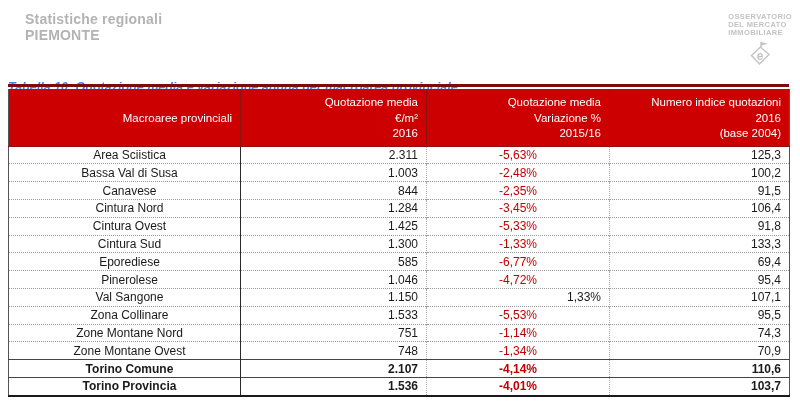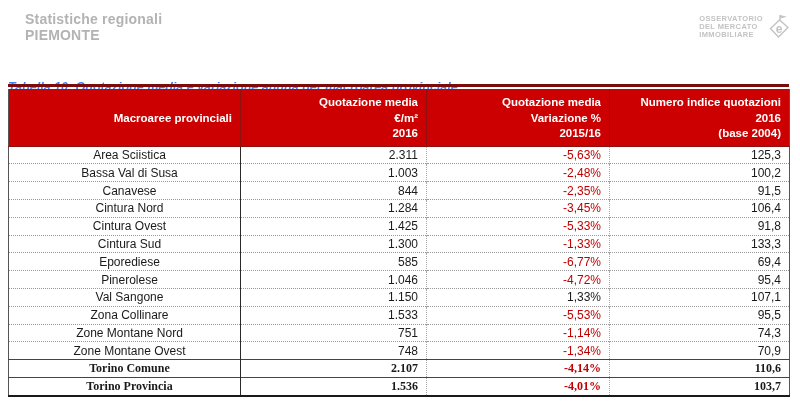--- a/index.html
+++ b/index.html
@@ -11,21 +11,21 @@
     overflow:hidden;
   }
 
   
   .doc-header { position:absolute; top:11px; left:18px;margin-left:7px; }
   .doc-title-line {
     font-weight:bold; font-size:14px; line-height:16px;
     color:#b3b3b3; letter-spacing:0.2px;
   }
 
-  .logo { position:absolute; top:13px; right:8px; display:flex; align-items:center; gap:3px; }
+  .logo { position:absolute; top:13px; right:8px; display:flex; align-items:center; gap:3px;flex-direction:column; }
   .logo-text {
     text-align:left; font-size:7.5px; font-weight:bold;
     line-height:8px; color:#c3c3c3; letter-spacing:0.4px;
   }
   .logo-glyph { width:26px; height:28px; }
 
   
   .caption {
     position:absolute; top:80px; left:8px;
     font-style:italic; font-size:12.5px; color:#3b82f6;font-weight:bold;
@@ -37,42 +37,42 @@
 
   table {
     width:781px; border-collapse:collapse; table-layout:fixed;
     font-size:12px; color:#1a1a1a;
     border-left:1px solid #555555;
     border-right:1px solid #555555;
     border-bottom:2px solid #1a1a1a;
   }
   thead th {
     background:#cc0000; color:#ffffff;
-    font-size:11.5px; font-weight:bold;
+    font-size:11.5px; font-weight:normal;
     height:52px; padding:6px 8px 4px 8px;
     border-right:1px solid #8c1212;
     border-bottom:1px solid #8c1212;
     white-space:pre-line; line-height:1.35;
     box-sizing:border-box;
   }
   thead th:last-child { border-right:none; }
   th.h-left  { text-align:right;  vertical-align:middle; padding-left:10px; }
   th.h-right { text-align:right; vertical-align:top; }
 
   tbody td {
     height:16.8px; padding:0 8px;
     border-top:1px dotted #999999;
     overflow:hidden; white-space:nowrap;
   }
   tbody tr:first-child td { border-top:none; }
   td.area { text-align:center; padding-left:18px; border-right:1px solid #2a2a2a; }
   td.num  { text-align:right; }
   tbody td:nth-child(2), tbody td:nth-child(3) { border-right:1px dotted #aaaaaa; }
-  tr.bold-row td { font-weight:bold; border-top:1px solid #444444;font-family:Liberation Serif, serif; }
-  td.neg { color:#c00000; }
+  tr.bold-row td { font-weight:bold; border-top:1px solid #444444; }
+  td.neg { color:#c00000;text-align:center; }
 </style>
 </head>
 <body>
 
 <div class="doc-header">
   <div class="doc-title-line">Statistiche regionali</div>
   <div class="doc-title-line">PIEMONTE</div>
 </div>
 
 <div class="logo">

